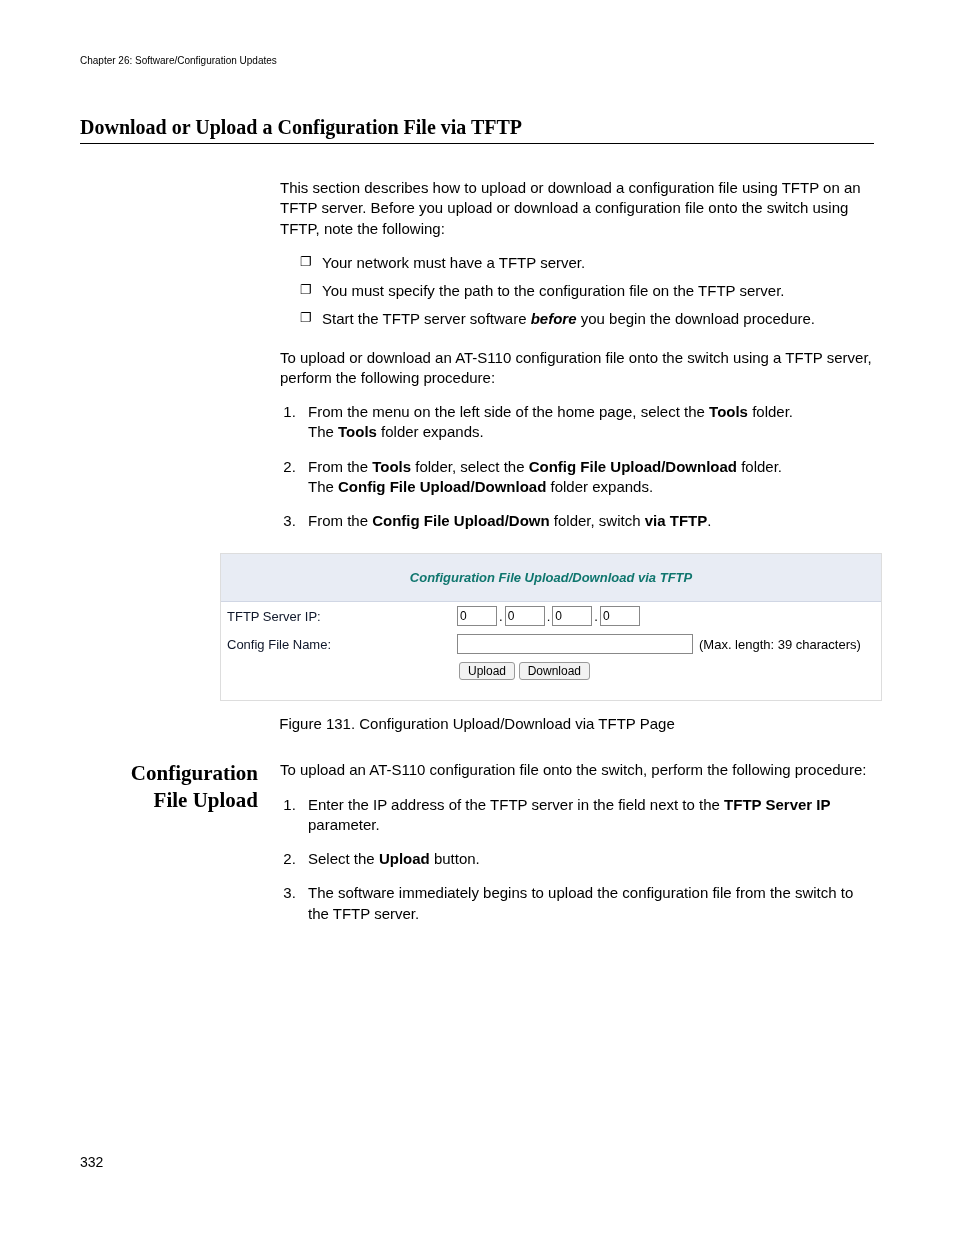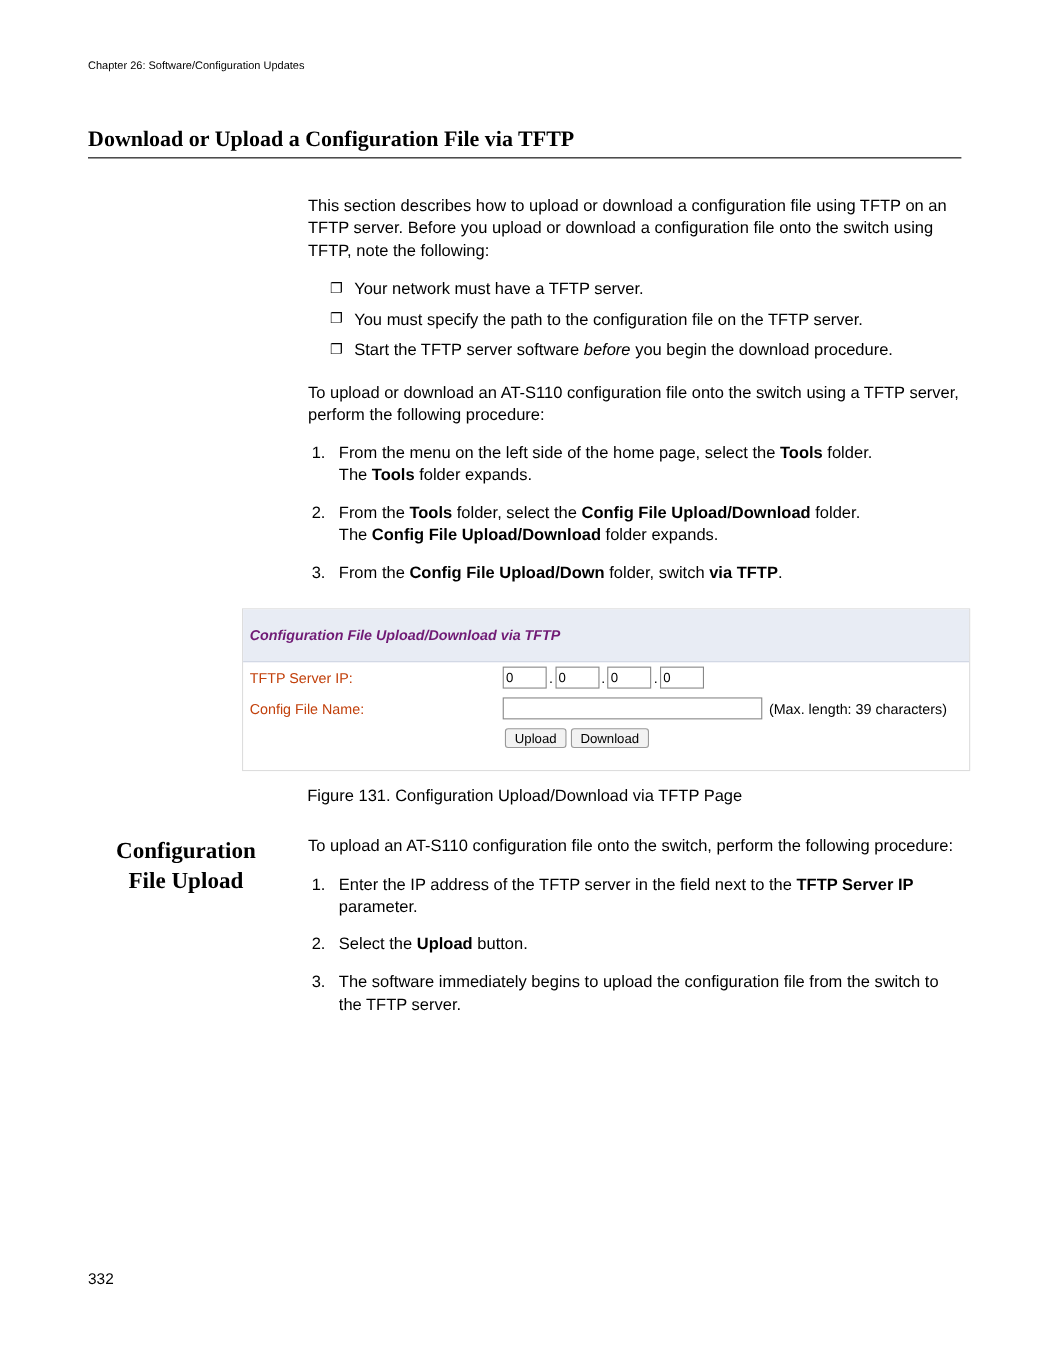--- a/index.html
+++ b/index.html
@@ -53,47 +53,48 @@
   }
   ol.steps {
     padding-left: 20px;
     margin: 0 0 18px 0;
   }
   ol.steps li {
     padding-left: 8px;
     margin-bottom: 14px;
   }
   .b { font-weight: bold; }
-  .i { font-style: italic; }
+  .i { font-style: italic; font-weight: bold; }
 
   
   .figure-panel {
     margin-left: 140px;
     margin-top: 22px;
     margin-bottom: 10px;
     border: 1px solid #ddd;
     background: #fff;
     font-size: 13px;
     width: 660px;
   }
   .panel-title {
     background: #e8ecf4;
-    color: #701a75;
+    color: #0f766e;
     font-weight: bold;
     font-style: italic;
     padding: 16px 6px;
     border-bottom: 1px solid #d0d6e4;
+    text-align: center;
   }
   .panel-row {
     display: flex;
     align-items: center;
     padding: 4px 6px;
   }
   .panel-label {
-    color: #c2410c;
+    color: #0f172a;
     width: 230px;
     flex: none;
   }
   .ip-box {
     width: 34px;
     height: 18px;
     border: 1px solid #888;
     font-size: 12px;
     padding: 0 2px;
     font-family: Arial, sans-serif;
@@ -125,21 +126,21 @@
   
   .side-row {
     display: flex;
   }
   .side-head {
     width: 200px;
     flex: none;
     font-family: "Times New Roman", Times, serif;
     font-size: 21px;
     font-weight: bold;
-    text-align: center;
+    text-align: right;
     padding-right: 22px;
     box-sizing: border-box;
     line-height: 1.25;
   }
   .side-body {
     flex: 1;
     line-height: 1.35;
   }
   .side-body p { margin: 0 0 14px 0; }
 

